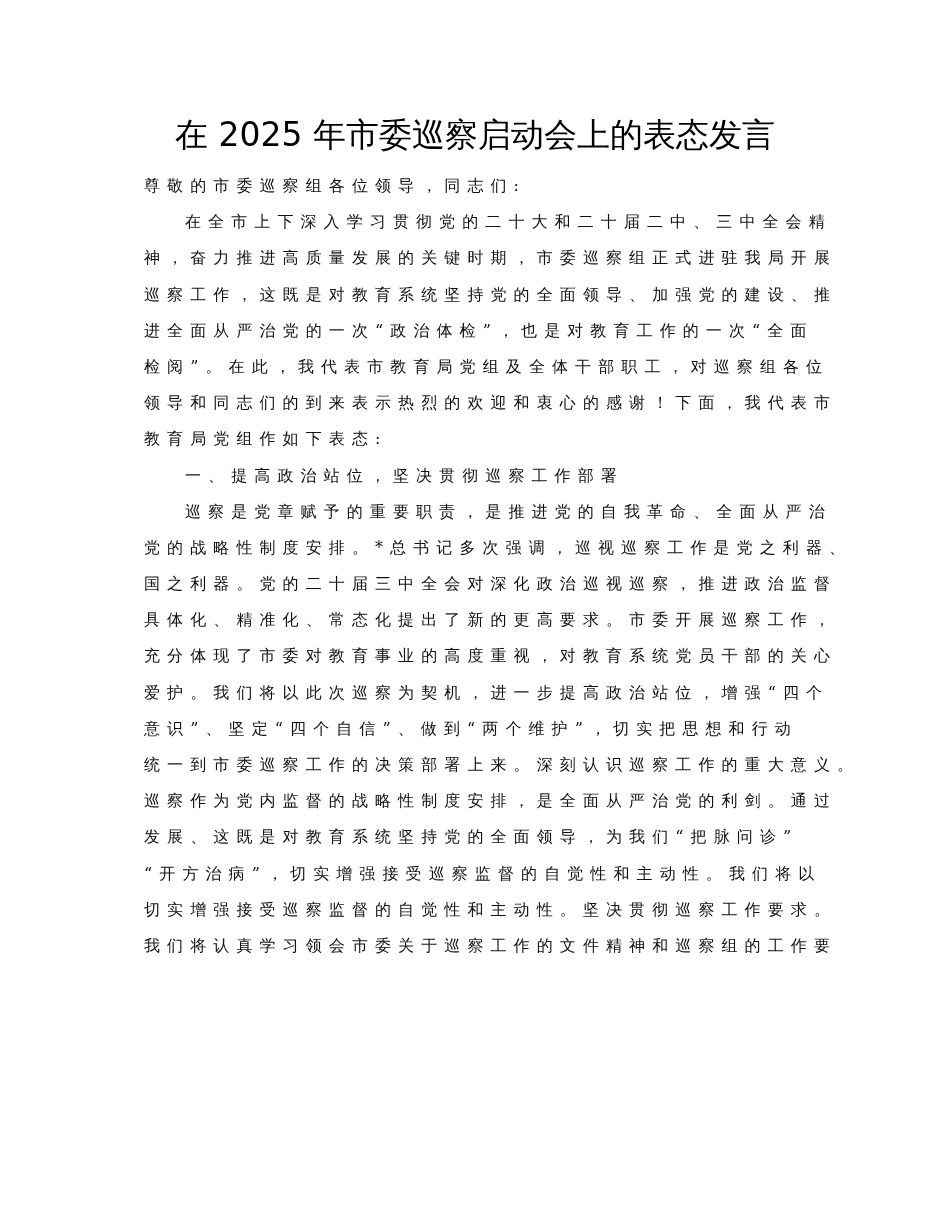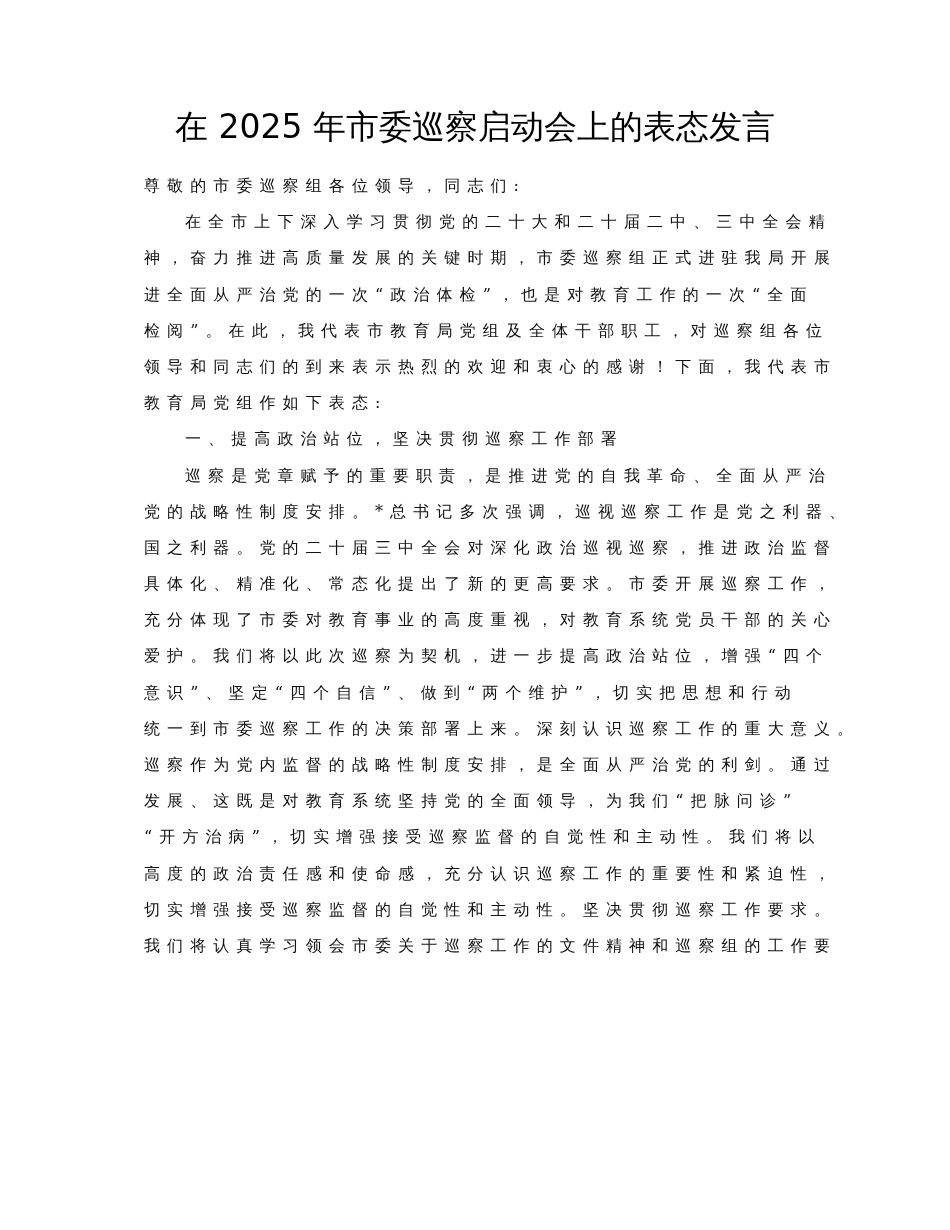--- a/index.html
+++ b/index.html
@@ -1,52 +1,52 @@
 <!DOCTYPE html>
 <html><head>
 <meta charset="utf-8">
 <style>
   html, body { margin: 0; padding: 0; background: #ffffff; }
   body { width: 950px; height: 1230px; position: relative; overflow: hidden; }
   .page { position: absolute; left: 0; top: 0; width: 950px; height: 1230px; background: #ffffff; }
   .title {
-    position: absolute; left: 0; top: 104px; width: 950px; text-align: center;
+    position: absolute; left: 0; top: 112px; width: 950px; text-align: center;
     font-family: "DejaVu Sans", sans-serif; font-size: 33px; color: #000;
     line-height: 46px; letter-spacing: 0px;
   }
   .body {
     position: absolute; left: 144px; top: 168px; width: 668px;
     font-family: "DejaVu Serif", serif; font-size: 16px; color: #111;
     line-height: 36.2px; letter-spacing: 7.1px;
   }
   .line { display: block; white-space: nowrap; height: 36.2px; }
   .indent { padding-left: 41px; font-family: Liberation Serif, serif; }
 </style>
 </head>
 <body>
 
 <div class="page">
   <div class="title">在 2025 年市委巡察启动会上的表态发言</div>
   <div class="body" id="doc-body">
       <span class="line">尊敬的市委巡察组各位领导，同志们:</span>
       <span class="line indent">在全市上下深入学习贯彻党的二十大和二十届二中、三中全会精</span>
       <span class="line">神，奋力推进高质量发展的关键时期，市委巡察组正式进驻我局开展</span>
+      <span class="line">巡察工作，这既是对教育系统坚持党的全面领导、加强党的建设、推</span>
       <span class="line">进全面从严治党的一次“政治体检”，也是对教育工作的一次“全面</span>
       <span class="line">检阅”。在此，我代表市教育局党组及全体干部职工，对巡察组各位</span>
       <span class="line">领导和同志们的到来表示热烈的欢迎和衷心的感谢！下面，我代表市</span>
       <span class="line">教育局党组作如下表态:</span>
       <span class="line indent">一、提高政治站位，坚决贯彻巡察工作部署</span>
       <span class="line indent">巡察是党章赋予的重要职责，是推进党的自我革命、全面从严治</span>
       <span class="line">党的战略性制度安排。*总书记多次强调，巡视巡察工作是党之利器、</span>
       <span class="line">国之利器。党的二十届三中全会对深化政治巡视巡察，推进政治监督</span>
       <span class="line">具体化、精准化、常态化提出了新的更高要求。市委开展巡察工作，</span>
       <span class="line">充分体现了市委对教育事业的高度重视，对教育系统党员干部的关心</span>
       <span class="line">爱护。我们将以此次巡察为契机，进一步提高政治站位，增强“四个</span>
       <span class="line">意识”、坚定“四个自信”、做到“两个维护”，切实把思想和行动</span>
       <span class="line">统一到市委巡察工作的决策部署上来。深刻认识巡察工作的重大意义。</span>
       <span class="line">巡察作为党内监督的战略性制度安排，是全面从严治党的利剑。通过</span>
       <span class="line">发展、这既是对教育系统坚持党的全面领导，为我们“把脉问诊”</span>
       <span class="line">“开方治病”，切实增强接受巡察监督的自觉性和主动性。我们将以</span>
-      <span class="line">高度的政治责任感和使命感，充分认识巡察工作的重要性和紧迫性，</span>
       <span class="line">切实增强接受巡察监督的自觉性和主动性。坚决贯彻巡察工作要求。</span>
       <span class="line">我们将认真学习领会市委关于巡察工作的文件精神和巡察组的工作要</span>
     </div>
 </div>
 
 </body></html>

